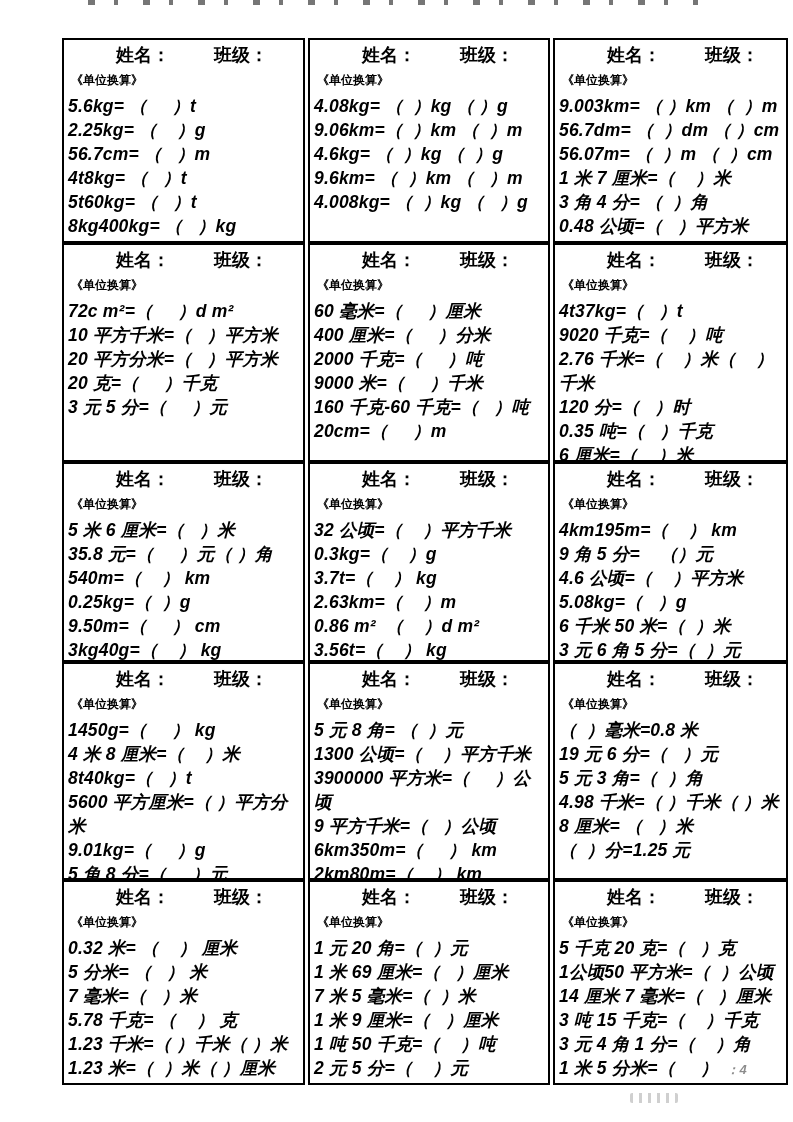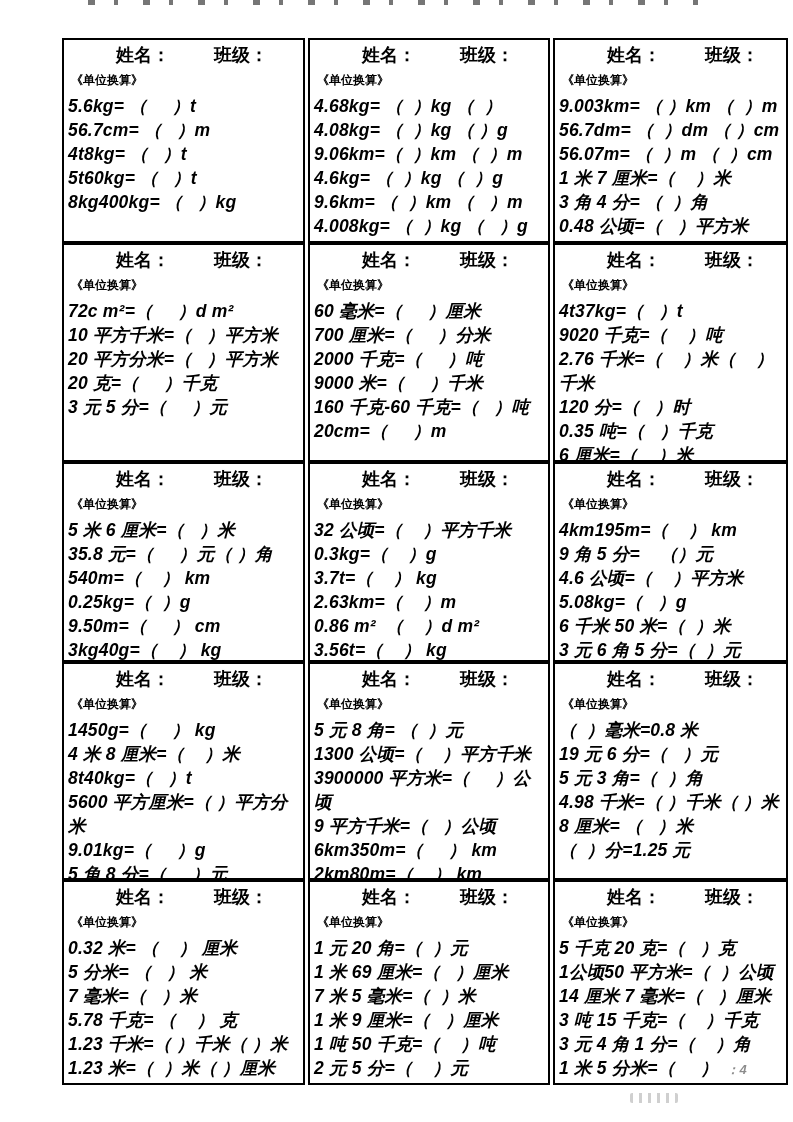--- a/index.html
+++ b/index.html
@@ -62,34 +62,34 @@
 
 <div class="grid">
     <div class="cell">
     <div class="cell-head">
       <span>姓名：</span>
       <span>班级：</span>
     </div>
     <div class="cell-title">《单位换算》</div>
     <div class="problems">
         <div class="problem"><span>5.6kg= （     ）t</span></div>
+        <div class="problem"><span>2.25kg= （    ）g</span></div>
         <div class="problem"><span>56.7cm= （   ）m</span></div>
         <div class="problem"><span>4t8kg= （   ）t</span></div>
         <div class="problem"><span>5t60kg= （   ）t</span></div>
         <div class="problem"><span>8kg400kg= （   ）kg</span></div>
       </div>
   </div>
     <div class="cell">
     <div class="cell-head">
       <span>姓名：</span>
       <span>班级：</span>
     </div>
     <div class="cell-title">《单位换算》</div>
     <div class="problems">
-        <div class="problem"><span>4.68kg= （  ）kg （  ）</span></div>
         <div class="problem"><span>4.08kg= （  ）kg （ ）g</span></div>
         <div class="problem"><span>9.06km=（  ）km （  ）m</span></div>
         <div class="problem"><span>4.6kg= （  ）kg （  ）g</span></div>
         <div class="problem"><span>9.6km= （  ）km （   ）m</span></div>
         <div class="problem"><span>4.008kg= （  ）kg （   ）g</span></div>
       </div>
   </div>
     <div class="cell">
     <div class="cell-head">
       <span>姓名：</span>
@@ -120,21 +120,21 @@
       </div>
   </div>
     <div class="cell">
     <div class="cell-head">
       <span>姓名：</span>
       <span>班级：</span>
     </div>
     <div class="cell-title">《单位换算》</div>
     <div class="problems">
         <div class="problem"><span>60 毫米=（     ）厘米</span></div>
-        <div class="problem"><span>700 厘米=（     ）分米</span></div>
+        <div class="problem"><span>400 厘米=（     ）分米</span></div>
         <div class="problem"><span>2000 千克=（     ）吨</span></div>
         <div class="problem"><span>9000 米=（     ）千米</span></div>
         <div class="problem"><span>160 千克-60 千克=（   ）吨</span></div>
         <div class="problem"><span>20cm=（     ）m</span></div>
       </div>
   </div>
     <div class="cell">
     <div class="cell-head">
       <span>姓名：</span>
       <span>班级：</span>

